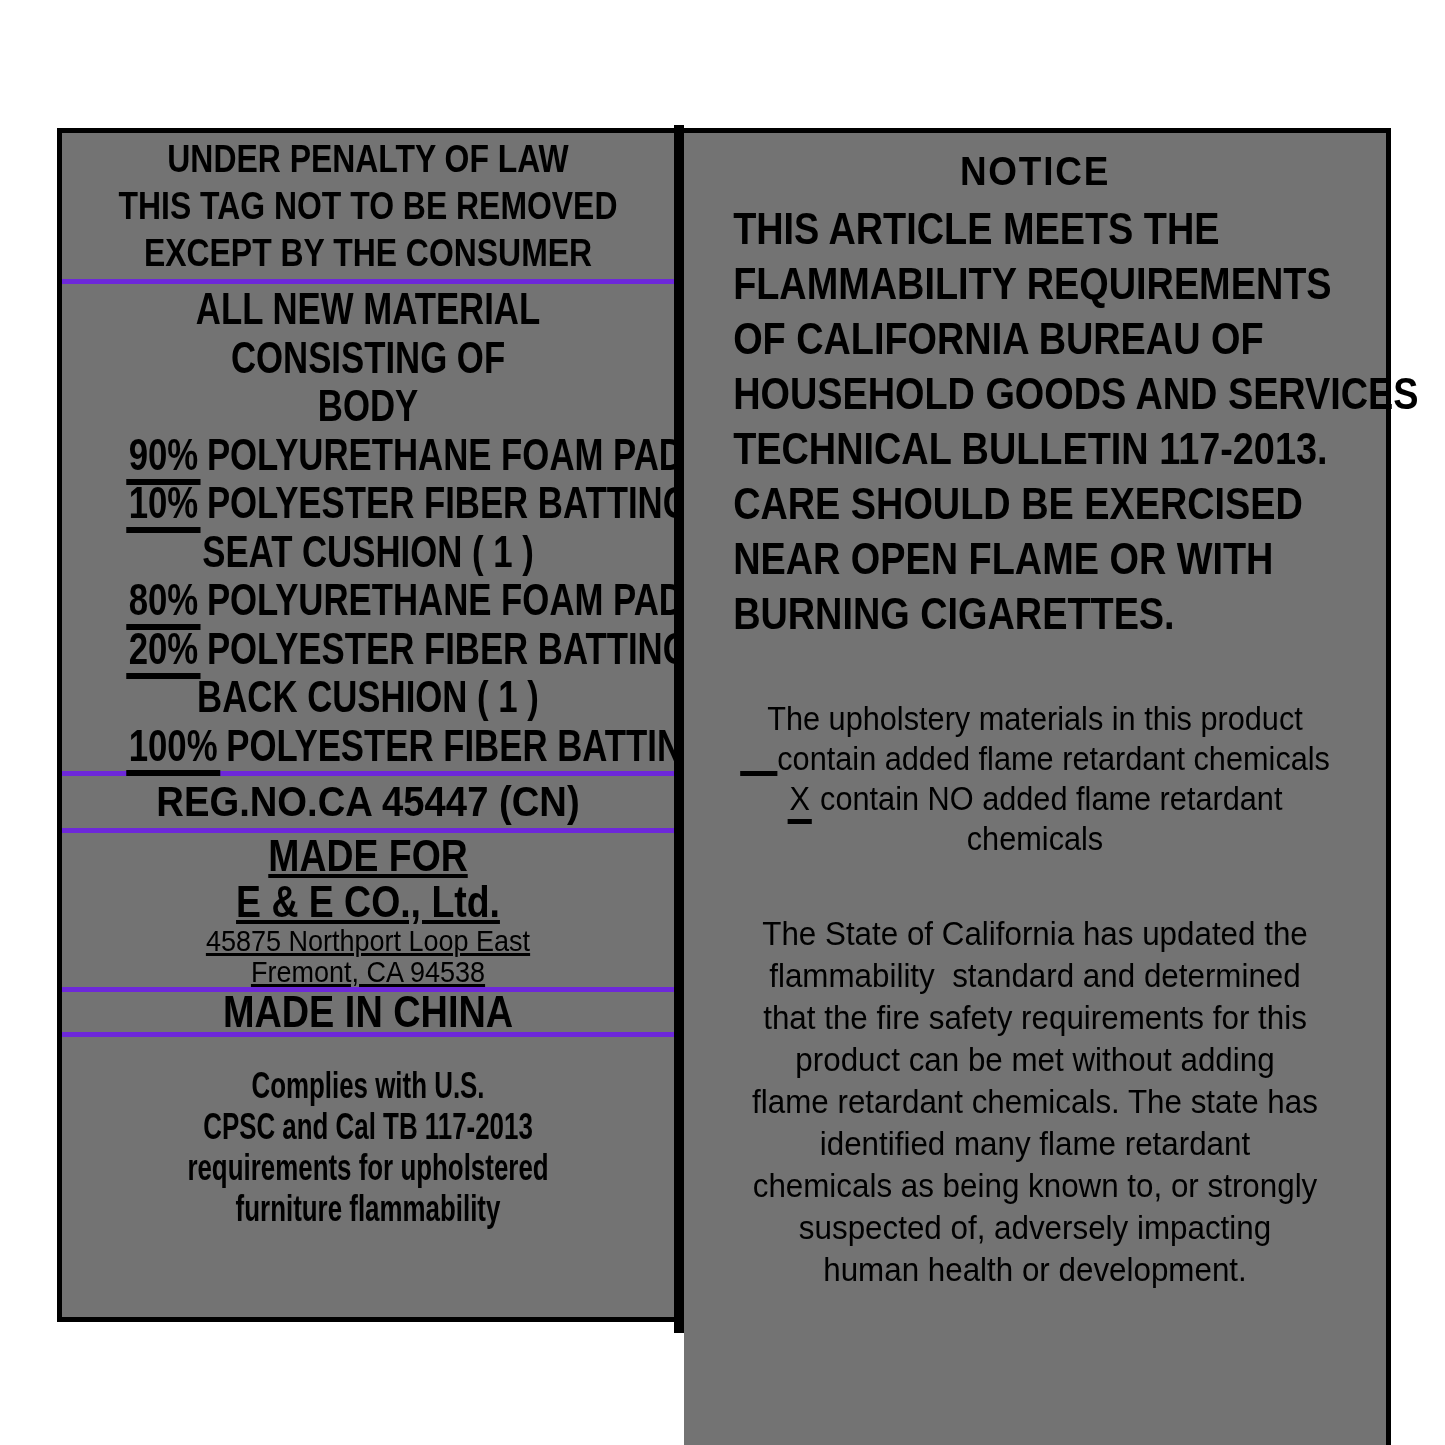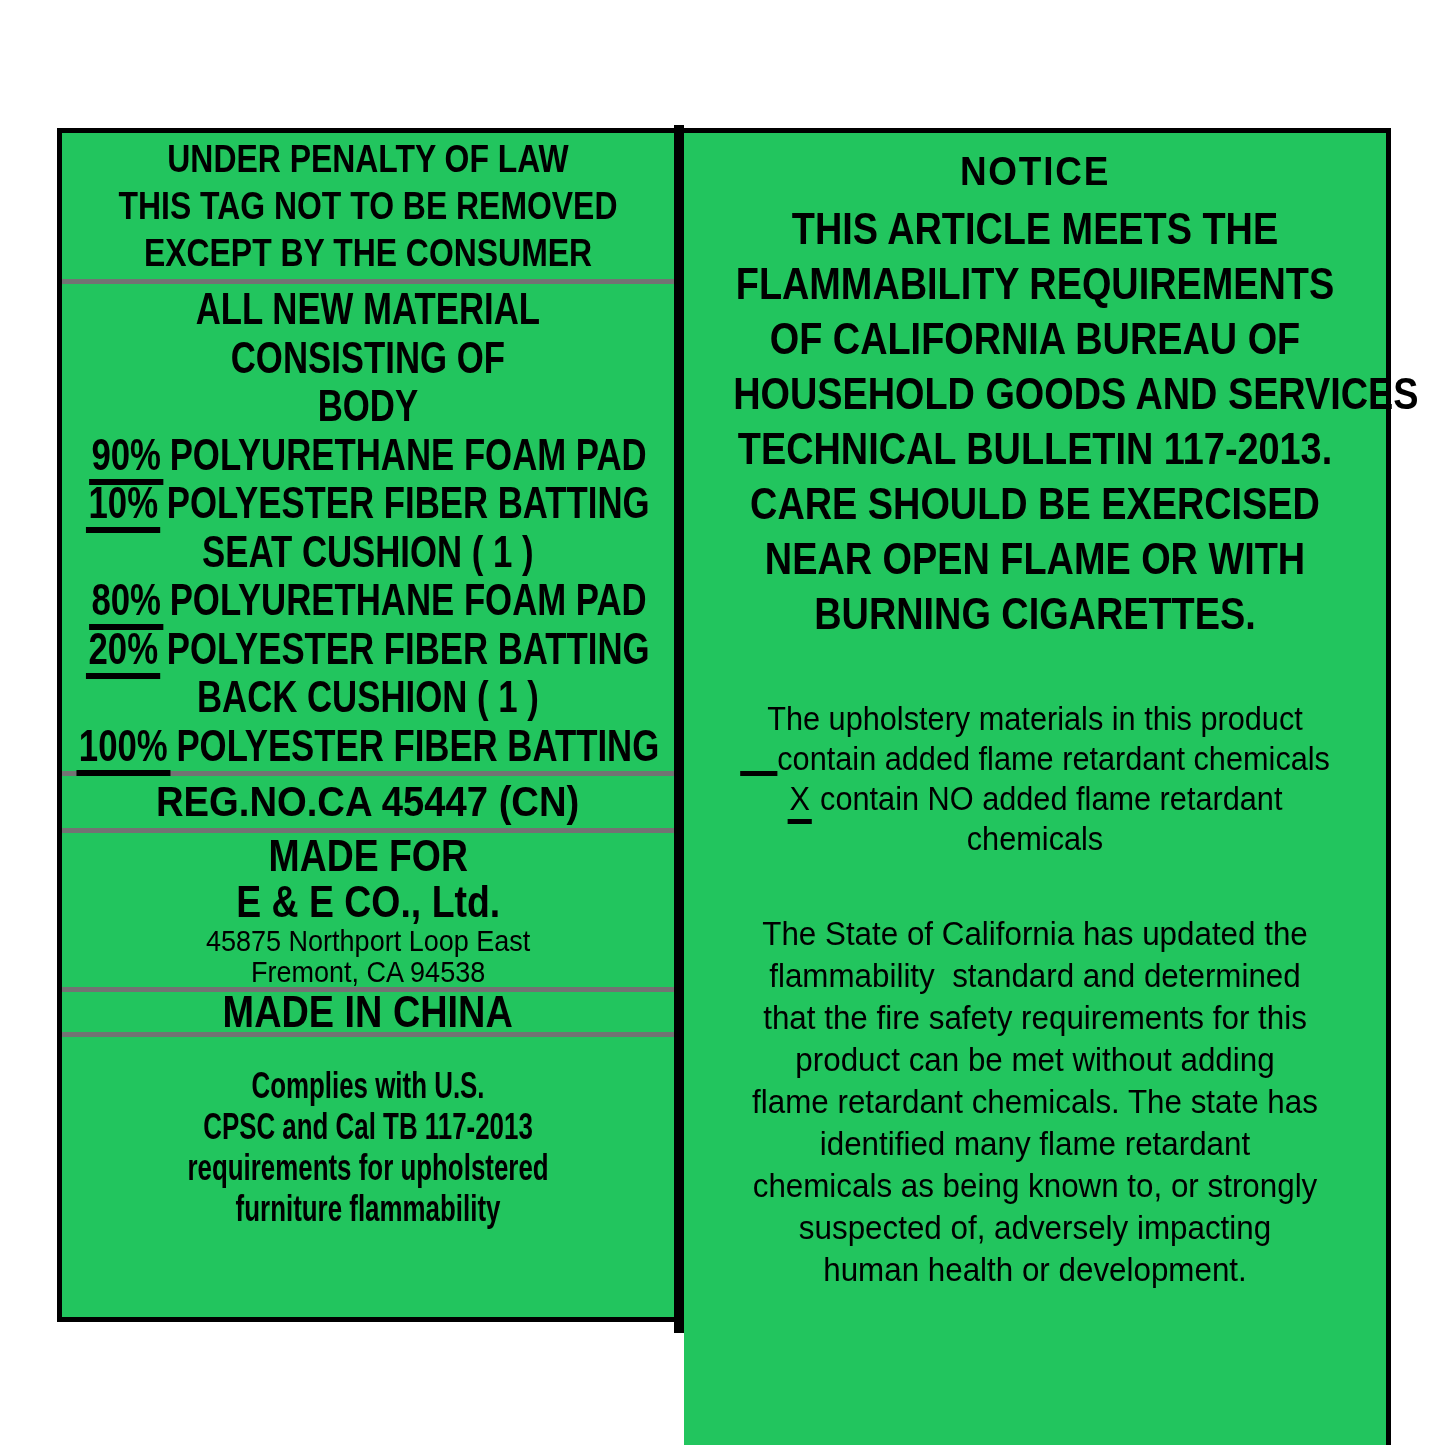--- a/index.html
+++ b/index.html
@@ -1,57 +1,57 @@
 <!DOCTYPE html>
 <html><head>
 <meta charset="utf-8">
 <style>
   html,body{margin:0;padding:0;background:#fff;}
   .canvas{position:relative;width:1445px;height:1445px;background:#fff;overflow:hidden;
           font-family:"Liberation Sans",sans-serif;color:#000;}
-  .panel{position:absolute;box-sizing:border-box;border:5px solid #000;background:#22c55e;}
+  .panel{position:absolute;box-sizing:border-box;border:5px solid #000;background:#737373;}
   .left-panel{left:57px;top:128px;width:622px;height:1194px;display:flex;flex-direction:column;}
   .center-divider{position:absolute;left:674px;top:125px;width:10px;height:1208px;background:#000;}
   .right-panel{left:684px;top:128px;width:707px;height:1404px;border-left:none;
                display:flex;flex-direction:column;align-items:stretch;padding-top:16px;}
   section{box-sizing:border-box;display:flex;flex-direction:column;justify-content:center;
           text-align:center;overflow:visible;}
-  .left-panel section + section{border-top:5px solid #737373;align-items:center;}
+  .left-panel section + section{border-top:5px solid #6d28d9;}
   .line{white-space:pre;}
   .cond{transform-origin:50% 50%;}
   
   .s1{height:146px;}
   .s1 .cond{transform:scaleX(0.84);}
   .s1 .line{font-size:38px;font-weight:bold;line-height:47px;}
   .s2{height:492px;}
   .s2 .cond{transform:scaleX(0.79);}
   .s2 .line{font-size:44px;font-weight:bold;line-height:48.5px;}
   .pct:not(:empty){border-bottom:6px solid #000;padding:0 3px;margin-right:8px;}
   .s3{height:57px;}
   .s3 .cond{transform:scaleX(0.91);}
   .s3 .line{font-size:42px;font-weight:bold;line-height:46px;}
   .s4{height:99px;}
   .s4 .cond{transform:scaleX(0.82);}
   .s4 .line{font-size:28px;font-weight:bold;line-height:31px;}
-  .s5{height:159px;}
+  .s5{height:159px;text-decoration:underline;}
   .s5 .cond-big{transform:scaleX(0.85);transform-origin:50% 50%;}
   .s5 .big{font-size:44px;font-weight:bold;line-height:46px;}
   .s5 .cond-small{transform:scaleX(0.9);transform-origin:50% 50%;}
   .s5 .small{font-size:30px;font-weight:normal;line-height:31px;}
   .s6{height:45px;}
   .s6 .cond{transform:scaleX(0.86);}
   .s6 .line{font-size:44px;font-weight:bold;line-height:48px;}
   .s7{height:224px;}
   .s7 .cond{transform:scaleX(0.70);}
   .s7 .line{font-size:37px;font-weight:bold;line-height:41px;}
   
   .rp-heading-wrap{text-align:center;}
   .rp-heading{font-size:41px;font-weight:bold;line-height:44px;letter-spacing:2px;
               transform:scaleX(0.9);transform-origin:50% 50%;white-space:pre;}
-  .rp-main{margin-top:8px;text-align:center;}
+  .rp-main{margin-top:8px;text-align:left;}
   .rp-main .cond{transform:scaleX(0.86);}
   .rp-main .line{font-size:44px;font-weight:bold;line-height:55px;}
   .rp-fr{margin-top:58px;text-align:center;}
   .rp-fr .cond{transform:scaleX(0.93);}
   .rp-fr .line{font-size:33px;font-weight:normal;line-height:40px;}
   .blank-mark{display:inline-block;width:40px;height:0.82em;border-bottom:5px solid #000;
               vertical-align:baseline;margin-bottom:-6px;}
   .x-mark{border-bottom:5px solid #000;padding:0 2px 2px 2px;margin-right:9px;}
   .rp-state{margin-top:54px;text-align:center;}
   .rp-state .cond{transform:scaleX(0.95);}

